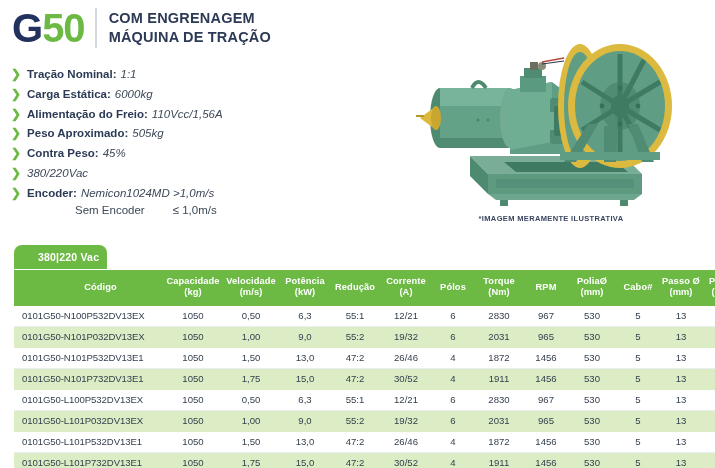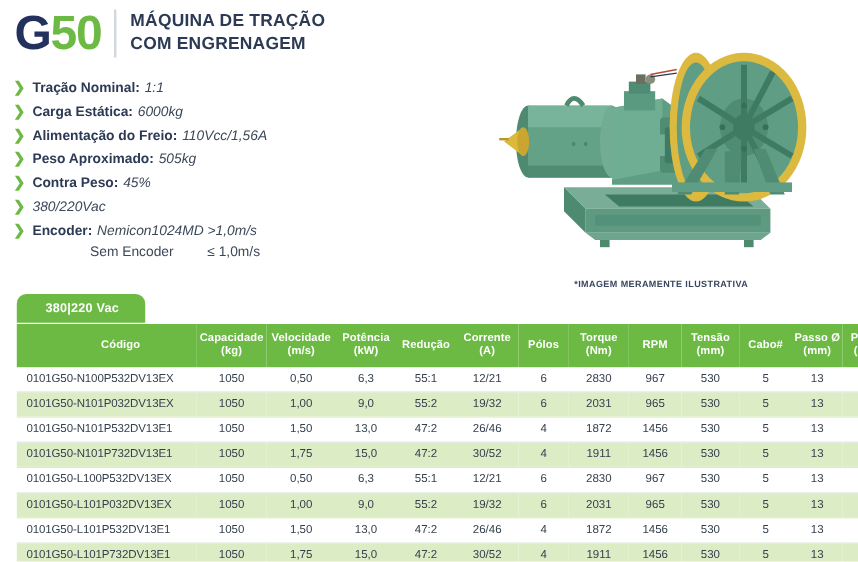--- a/index.html
+++ b/index.html
@@ -100,39 +100,39 @@
   .product {
     position: absolute;
     left: 392px;
     top: 14px;
     width: 318px;
     height: 200px;
   }
   .caption {
     position: absolute;
     left: 392px;
-    top: 232px;
+    top: 214px;
     width: 318px;
     text-align: center;
     font-size: 7.5px;
     font-weight: bold;
     letter-spacing: 0.35px;
     color: #3a4660;
   }
 
   
   .tab {
     position: absolute;
     left: 14px;
     top: 245px;
     background: #6cba44;
     color: #ffffff;
     font-size: 10.5px;
     font-weight: bold;
-    padding: 6px 22px 6px 24px;
+    padding: 6px 8px 6px 24px;
     border-radius: 8px 8px 0 0;
     letter-spacing: 0.2px;
   }
 
   .table-wrap {
     position: absolute;
     left: 14px;
     top: 270px;
     width: 700px;
   }
@@ -178,22 +178,22 @@
 <body>
 
 <div class="page">
 
   <div class="header">
     <div class="logo">
       <span class="g">G</span><span class="num">50</span>
     </div>
     <div class="logo-divider"></div>
     <div class="title-block">
+      <div>COM ENGRENAGEM</div>
       <div>MÁQUINA DE TRAÇÃO</div>
-      <div>COM ENGRENAGEM</div>
     </div>
   </div>
 
   <div class="specs">
     <div class="spec-row">
       <span class="chev">❯</span>
       <span class="spec-label">Tração Nominal:</span>
       <span class="spec-value">1:1</span>
     </div>
     <div class="spec-row">
@@ -363,21 +363,21 @@
             <div>Pólos</div>
           </th>
           <th>
             <div>Torque</div>
             <div>(Nm)</div>
           </th>
           <th>
             <div>RPM</div>
           </th>
           <th>
-            <div>Tensão</div>
+            <div>PoliaØ</div>
             <div>(mm)</div>
           </th>
           <th>
             <div>Cabo#</div>
           </th>
           <th>
             <div>Passo Ø</div>
             <div>(mm)</div>
           </th>
           <th>

